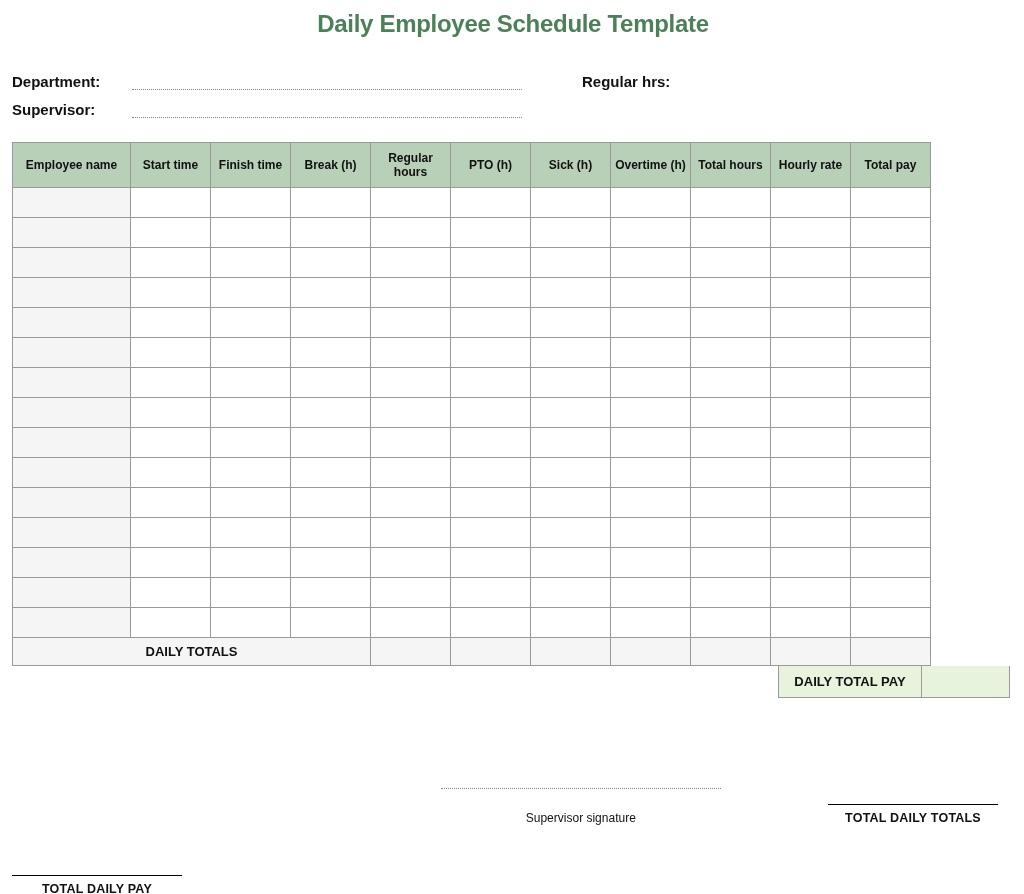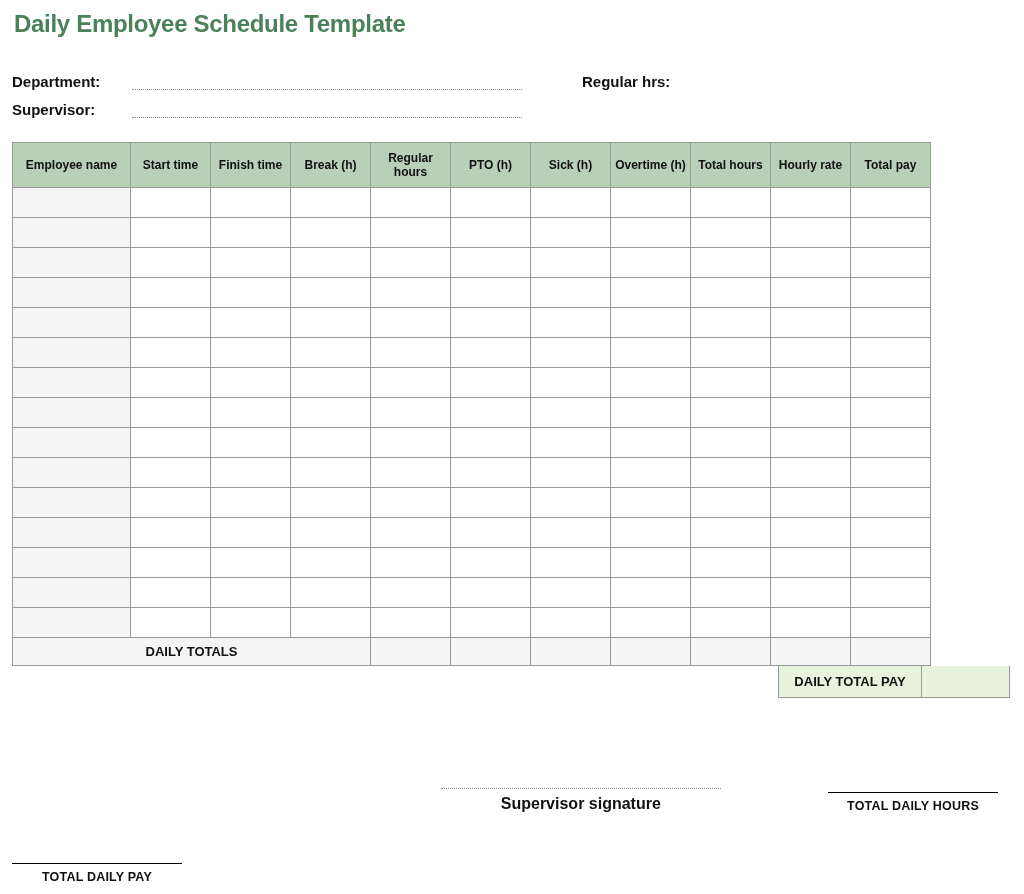--- a/index.html
+++ b/index.html
@@ -13,20 +13,21 @@
     }
     .page {
       padding: 10px 12px 30px 12px;
     }
     .title {
       color: #4a8158;
       font-size: 24px;
       font-weight: 700;
       margin: 0 0 32px 2px;
       letter-spacing: -0.3px;
+      text-align: center;
     }
     .meta {
       display: flex;
       gap: 60px;
       margin-bottom: 8px;
       align-items: flex-end;
     }
     .meta-row {
       display: flex;
       align-items: flex-end;
@@ -118,23 +119,23 @@
     }
     .sig-block {
       width: 280px;
       text-align: center;
     }
     .sig-line {
       border-top: 1px dotted #888;
       height: 1px;
     }
     .sig-label {
-      font-weight: 700;
-      font-size: 16px;
-      margin-top: 6px;
+      font-weight: 400;
+      font-size: 12px;
+      margin-top: 22px;
     }
     .total-block {
       width: 170px;
       text-align: center;
     }
     .total-line {
       border-top: 1px solid #000;
       height: 1px;
     }
     .total-label {
@@ -406,21 +407,21 @@
 
   <div class="bottom">
     <div style="flex:1"></div>
     <div class="sig-block">
       <div class="sig-line"></div>
       <div class="sig-label">Supervisor signature</div>
     </div>
     <div style="flex:0.25"></div>
     <div class="total-block">
       <div class="total-line"></div>
-      <div class="total-label">TOTAL DAILY HOURS</div>
+      <div class="total-label">TOTAL DAILY TOTALS</div>
     </div>
   </div>
 
   <div class="bottom2">
     <div class="total-block">
       <div class="total-line"></div>
       <div class="total-label">TOTAL DAILY PAY</div>
     </div>
   </div>
 </div>

